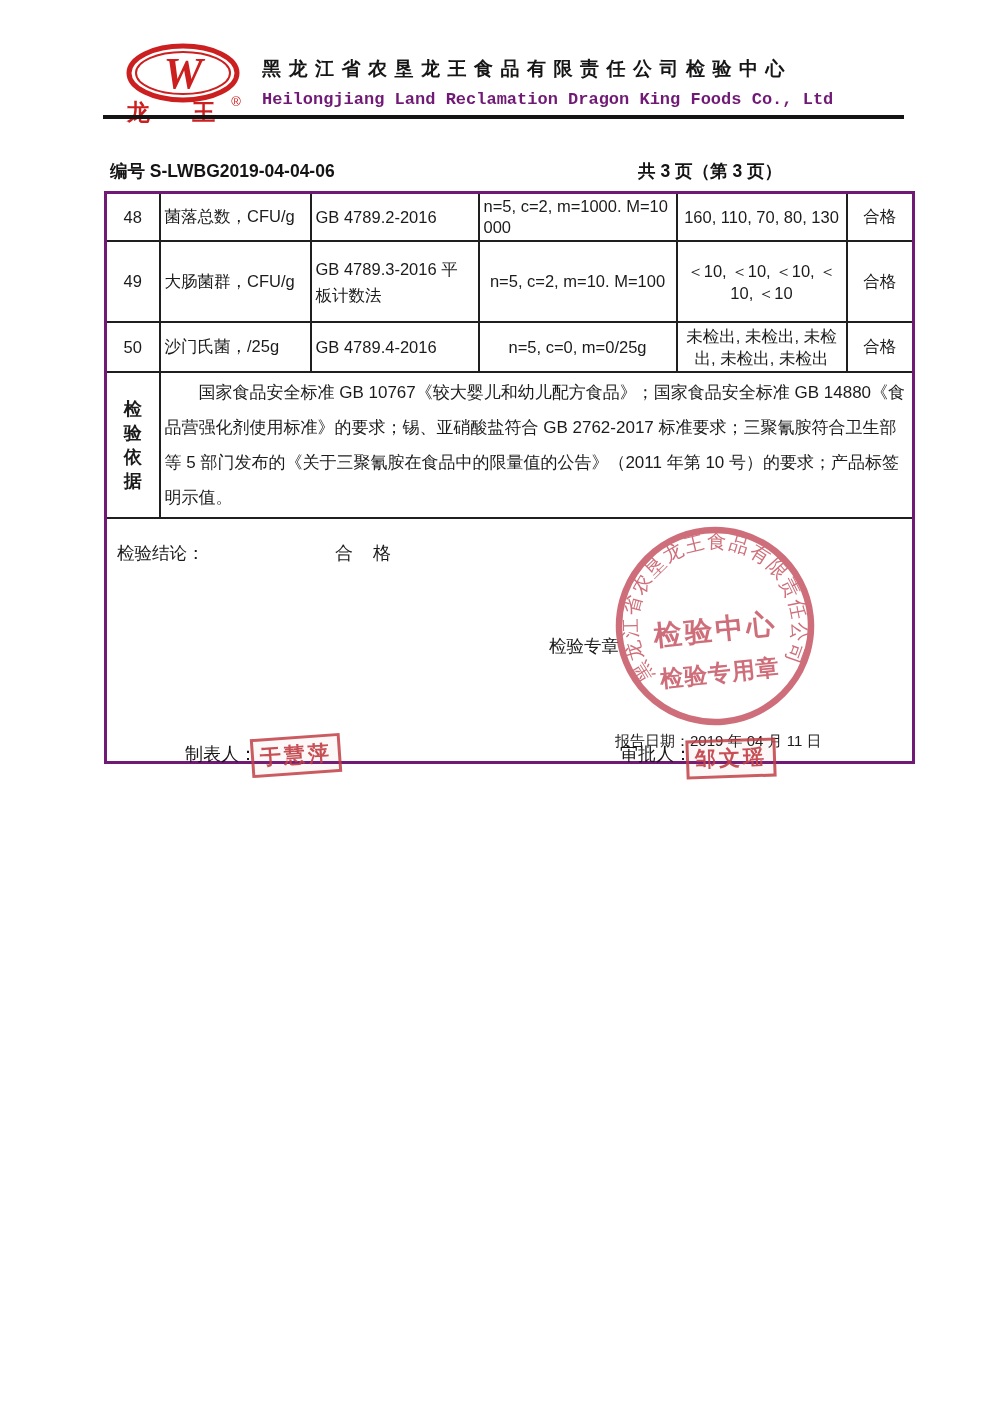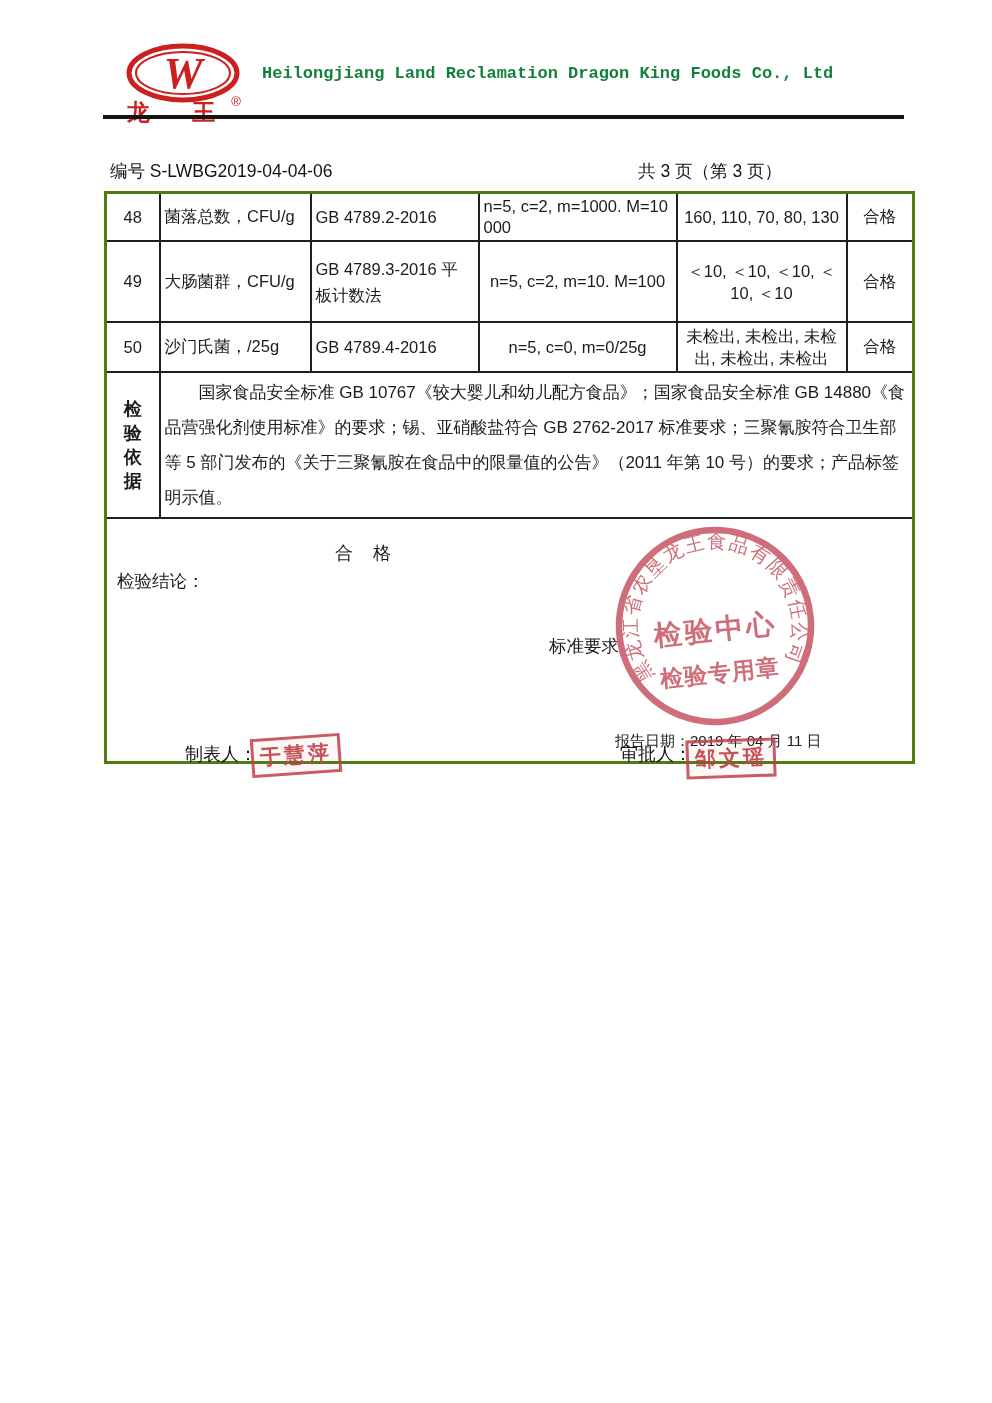--- a/index.html
+++ b/index.html
@@ -6,50 +6,50 @@
   .page {
     position:relative; width:992px; height:1403px; background:#ffffff;
     font-family:"Liberation Sans","DejaVu Sans",sans-serif; color:#1b1b1b;
     overflow:hidden;
   }
   
   .logo-box { position:absolute; left:124px; top:34px; width:128px; height:92px; }
   .title-block { position:absolute; left:262px; top:56px; width:620px; }
   .company-cn { font-size:19px; font-weight:bold; letter-spacing:7.5px; white-space:nowrap; color:#161616;}
   .company-en { font-family:"Liberation Mono","DejaVu Sans Mono",monospace; font-size:17px;
-                font-weight:bold; margin-top:8px; white-space:nowrap; color:#15803d;}
+                font-weight:bold; margin-top:8px; white-space:nowrap; color:#701a75;}
   .header-rule { position:absolute; left:103px; top:115px; width:801px; height:4px; background:#141414; }
   
   .meta-row { position:absolute; left:110px; top:159px; width:672px;
               display:flex; justify-content:space-between;
-              font-size:17.5px; font-weight:normal; color:#141414; }
+              font-size:17.5px; font-weight:bold; color:#141414; }
   
   table.report { position:absolute; left:104px; top:191px; width:808px;
                  border-collapse:collapse; table-layout:fixed;
-                 border:3px solid #4d7c0f; font-size:16.5px; }
+                 border:3px solid #701a75; font-size:16.5px; }
   table.report td { border:2px solid #1f1f1f; padding:2px 4px; vertical-align:middle; }
   td.c-center { text-align:center; }
   td.c-left { text-align:left; padding-left:9px; padding-right:6px; }
   tr.row-48 { height:46px; }
   tr.row-49 { height:81px; }
   tr.row-50 { height:46px; }
   tr.row-basis { height:142px; }
   tr.row-conclusion { height:244px; }
   td.std { line-height:21px; }
   td.method { line-height:26px;margin-top:20px; }
   td.result { line-height:22px;margin-left:44px; }
   
   td.basis-label { padding:10px 0; }
   .basis-label-inner { display:flex; flex-direction:column; justify-content:space-evenly;
                        align-items:center; height:100%; font-size:18px; font-weight:bold; }
   td.basis-text { padding:8px 14px 8px 12px; line-height:35px; font-size:17px; vertical-align:top;margin-left:32px; }
   .basis-line-first { text-indent:2em; }
   
   td.conclusion-cell { position:relative; padding:0; }
-  .c-label { position:absolute; left:10px; top:22px; font-size:17.5px;margin-top:28px; }
+  .c-label { position:absolute; left:10px; top:22px; font-size:17.5px; }
   .c-value { position:absolute; left:228px; top:22px; font-size:18px; white-space:pre; }
   .seal-note { position:absolute; left:442px; top:115px; font-size:17.5px; }
   .seal { position:absolute; left:505px; top:4px; width:206px; height:206px; }
   .report-date { position:absolute; left:508px; top:213px; font-size:15px; }
   
   .sig-row { position:absolute; left:104px; top:736px; width:808px; height:50px; }
   .sig-label { position:absolute; font-size:18px; color:#161616;text-align:right; }
   .lbl-preparer { left:81px; top:6px; }
   .lbl-approver { left:516px; top:6px; }
   .name-stamp { position:absolute; display:inline-block; border:3px solid rgba(193,64,70,0.85);
@@ -66,20 +66,21 @@
   <div class="logo-box">
     <svg width="128" height="92" viewBox="0 0 128 92">
       <ellipse cx="59" cy="39" rx="54" ry="27" fill="none" stroke="#cc1f1f" stroke-width="5"></ellipse>
       <ellipse cx="59" cy="39" rx="47" ry="21" fill="none" stroke="#cc1f1f" stroke-width="2"></ellipse>
       <text x="59" y="54" text-anchor="middle" fill="#cc1f1f" font-size="44" font-weight="bold" font-style="italic" font-family="Liberation Serif, DejaVu Serif, serif">W</text>
       <text x="56" y="86" text-anchor="middle" fill="#cc1f1f" font-size="23" font-weight="bold" letter-spacing="18">龙 王</text>
       <text x="112" y="72" text-anchor="middle" fill="#cc1f1f" font-size="13">®</text>
     </svg>
   </div>
   <div class="title-block">
+    <div class="company-cn">黑龙江省农垦龙王食品有限责任公司检验中心</div>
     <div class="company-en">Heilongjiang Land Reclamation Dragon King Foods Co., Ltd</div>
   </div>
   <div class="header-rule"></div>
 
   <div class="meta-row">
     <span>编号 S-LWBG2019-04-04-06</span>
     <span>共 3 页（第 3 页）</span>
   </div>
 
   <table class="report">
@@ -129,21 +130,21 @@
           <div class="basis-line-first">国家食品安全标准 GB 10767《较大婴儿和幼儿配方食品》；国家食品安全标准 GB 14880《食</div>
           <div>品营强化剂使用标准》的要求；锡、亚硝酸盐符合 GB 2762-2017 标准要求；三聚氰胺符合卫生部</div>
           <div>等 5 部门发布的《关于三聚氰胺在食品中的限量值的公告》（2011 年第 10 号）的要求；产品标签</div>
           <div>明示值。</div>
         </td>
       </tr>
       <tr class="row-conclusion">
         <td class="conclusion-cell" colspan="6">
           <span class="c-label">检验结论：</span>
           <span class="c-value">合    格</span>
-          <span class="seal-note">标准要求</span>
+          <span class="seal-note">检验专章</span>
 
           <svg class="seal" viewBox="0 0 206 206">
             <g opacity="0.8" transform="rotate(-6 103 103)">
               <circle cx="103" cy="103" r="96" fill="none" stroke="#c34b59" stroke-width="6.5"></circle>
               <defs>
                 <path id="sealArc" d="M 39.1,147.7 A 78 78 0 1 1 166.9,147.7" fill="none"></path>
               </defs>
               <text font-size="19.5" fill="#c34b59" letter-spacing="1.5" font-family="Liberation Sans, DejaVu Sans, sans-serif">
                 <textPath href="#sealArc" startOffset="50%" text-anchor="middle">黑龙江省农垦龙王食品有限责任公司</textPath>
               </text>

